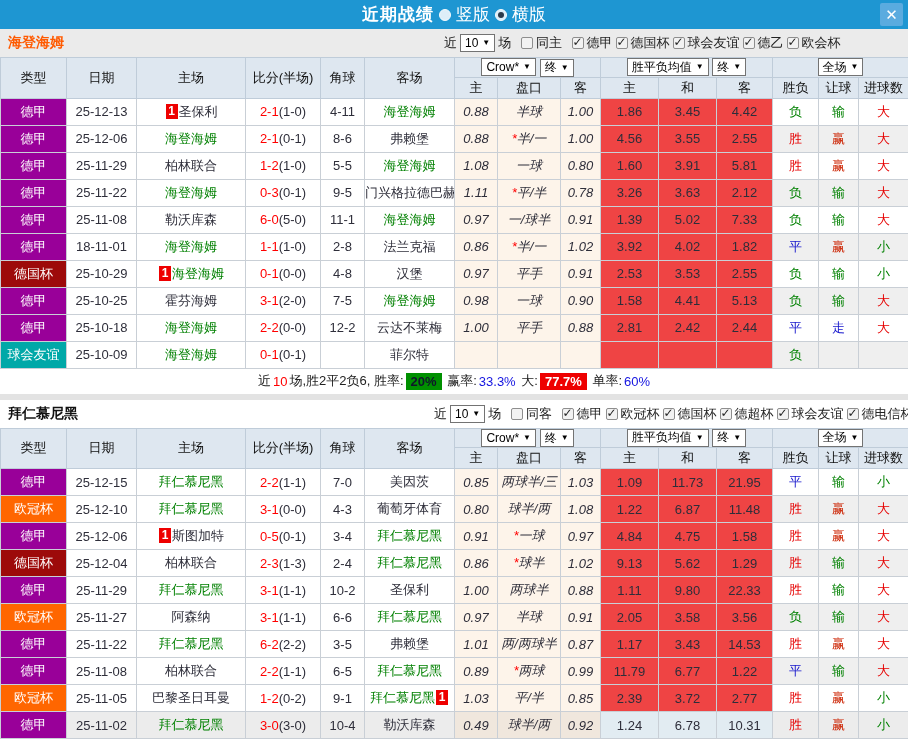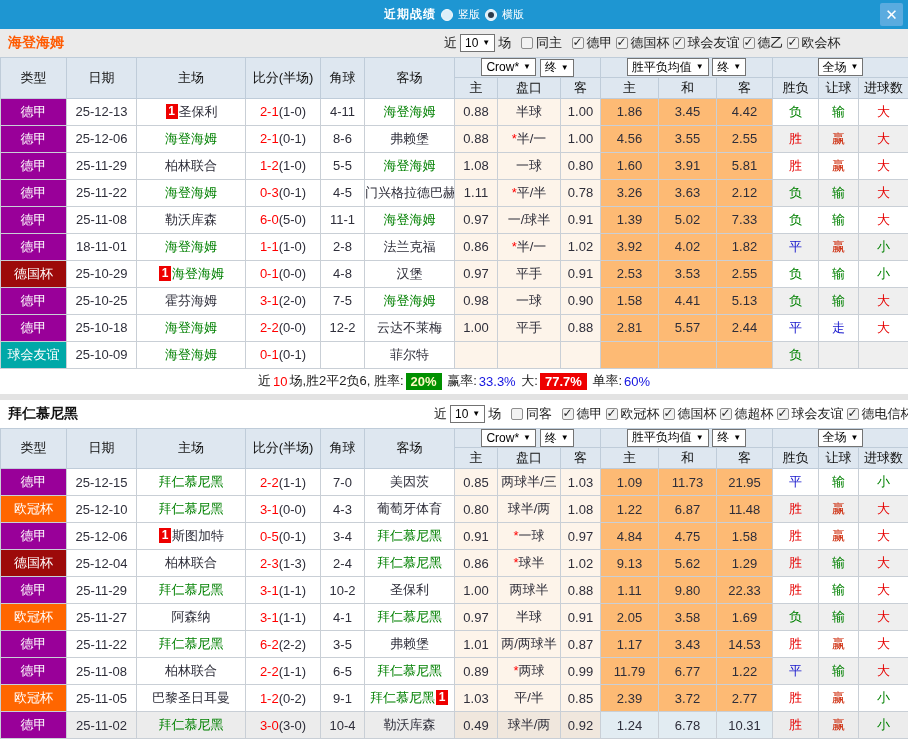--- a/index.html
+++ b/index.html
@@ -7,24 +7,24 @@
   body {
     width:908px; height:751px; overflow:hidden; background:#fff;
     font-family:"Liberation Sans","DejaVu Sans",sans-serif;
     color:#222;
   }
   
   .titlebar{
     height:29px; background:#1e96d2; position:relative;
     display:flex; align-items:center; justify-content:center; gap:5px;
   }
-  .titlebar .title{ color:#fff; font-weight:bold; font-size:12px; letter-spacing:1px;}
+  .titlebar .title{ color:#fff; font-weight:bold; font-size:17px; letter-spacing:1px;}
   .radio{ width:12px; height:12px; border-radius:50%; background:#ddeef8; border:1px solid #f4fafd; display:inline-block; position:relative; }
   .radio.sel::after{ content:""; position:absolute; left:2px; top:2px; width:6px; height:6px; border-radius:50%; background:#2b3a4a; }
-  .radio-label{ color:#fff; font-size:11px; }
+  .radio-label{ color:#fff; font-size:17px; }
   .close-btn{
     position:absolute; right:5px; top:3px; width:23px; height:23px;
     background:#5aabdf; color:#fff; font-size:15px; font-weight:bold;
     text-align:center; line-height:23px; border-radius:2px; cursor:pointer;
   }
   
   .filter-row{ height:28px; position:relative; display:flex; align-items:center; font-size:13px; }
   .filter-row.gray{ background:#ebebeb; }
   .team-title{ font-weight:bold; font-size:14px; margin-left:8px; }
   .filter-controls{ position:absolute; left:444px; display:flex; align-items:center; gap:3px; white-space:nowrap; }
@@ -36,40 +36,40 @@
   .sel-box .arrow{ font-size:8px; line-height:1; }
   .cb{ width:12px; height:12px; border:1px solid #8e8e8e; background:#f2f2f2; display:inline-block; position:relative; border-radius:2px; vertical-align:-1px; cursor:pointer; }
   .cb.checked::after{ content:"✓"; position:absolute; left:0; top:-3px; font-size:12px; font-weight:bold; color:#1c1c1c; }
   
   table{ border-collapse:collapse; table-layout:fixed; width:908px; font-size:13px; }
   th,td{ border:1px solid #c9cfd6; text-align:center; padding:0; white-space:nowrap; overflow:hidden; }
   thead th{ background:#dee7f0; font-weight:normal; color:#111; border-color:#bfccd9; height:19px; font-size:13px; }
   thead tr.selrow th{ height:21px; }
   tbody td{ height:27px; color:#2e2e3a; }
   td.league{ color:#fff; font-size:13px; }
-  td.cream{ background:#fdf4ea; }
-  td.blue{ background:#fdba74; }
+  td.cream{ background:#fdf4ea;font-style:italic; }
+  td.blue{ background:#ef4444; }
   tr.alt td.rg{ background:#efefef; }
   tr.hoverrow td.plain{ background:#ececec; }
   tr.hoverrow td.cream{ background:#f0e7dd; }
   tr.hoverrow td.blue{ background:#e2ecf2; }
   tr.hoverrow td.rg{ background:#ececec; }
   .green{ color:#008000; }
   .teamname{ cursor:pointer; }
   .score-main{ color:#ff0000; }
   .score-half{ color:#2e2e3a; }
   .star{ color:#ff0000; }
   .num1-badge{
     display:inline-block; background:#ee0000; color:#fff; width:12px; height:15px;
     line-height:15px; font-size:12px; font-weight:bold; text-align:center;
     vertical-align:1px; margin:0 1px;
   }
   
   .summary{ height:25px; display:flex; align-items:center; justify-content:center; font-size:13px; gap:2px; background:#fff; }
-  .badge-green{ background:#009000; color:#fef9c3; font-weight:bold; padding:1px 5px; }
+  .badge-green{ background:#009000; color:#0f172a; font-weight:bold; padding:1px 5px; }
   .badge-red{ background:#ee0000; color:#fff; font-weight:bold; padding:1px 5px; }
   .blue-text{ color:#1313e0; }
   .red-text{ color:#ff0000; }
   .sep{ height:6px; background:#e3e3e3; }
 </style>
 </head>
 <body>
 
 <div class="titlebar">
   <span class="title">近期战绩</span>
@@ -195,21 +195,21 @@
           <td class="blue">5.81</td>
           <td class="rg" style="color: rgb(230, 0, 0);">胜</td>
           <td class="rg" style="color: rgb(204, 34, 0);">赢</td>
           <td class="rg" style="color: rgb(230, 0, 0);">大</td>
         </tr>
         <tr class="alt">
           <td class="league plain" style="background: rgb(153, 0, 153);">德甲</td>
           <td class="plain">25-11-22</td>
           <td class="plain"><span><span class="teamname green">海登海姆</span></span></td>
           <td class="plain"><span class="score-main">0-3</span><span class="score-half">(0-1)</span></td>
-          <td class="plain">4-5</td>
+          <td class="plain">9-5</td>
           <td class="plain"><span><span class="teamname">门兴格拉德巴赫</span></span></td>
           <td class="cream">1.11</td>
           <td class="cream"><span class="star">*</span>平/半</td>
           <td class="cream">0.78</td>
           <td class="blue">3.26</td>
           <td class="blue">3.63</td>
           <td class="blue">2.12</td>
           <td class="rg" style="color: rgb(0, 128, 0);">负</td>
           <td class="rg" style="color: rgb(0, 128, 0);">输</td>
           <td class="rg" style="color: rgb(230, 0, 0);">大</td>
@@ -286,21 +286,21 @@
           <td class="league plain" style="background: rgb(153, 0, 153);">德甲</td>
           <td class="plain">25-10-18</td>
           <td class="plain"><span><span class="teamname green">海登海姆</span></span></td>
           <td class="plain"><span class="score-main">2-2</span><span class="score-half">(0-0)</span></td>
           <td class="plain">12-2</td>
           <td class="plain"><span><span class="teamname">云达不莱梅</span></span></td>
           <td class="cream">1.00</td>
           <td class="cream">平手</td>
           <td class="cream">0.88</td>
           <td class="blue">2.81</td>
-          <td class="blue">5.57</td>
+          <td class="blue">2.42</td>
           <td class="blue">2.44</td>
           <td class="rg" style="color: rgb(20, 20, 204);">平</td>
           <td class="rg" style="color: rgb(20, 20, 204);">走</td>
           <td class="rg" style="color: rgb(230, 0, 0);">大</td>
         </tr>
         <tr class="alt">
           <td class="league plain" style="background: rgb(0, 168, 168);">球会友谊</td>
           <td class="plain">25-10-09</td>
           <td class="plain"><span><span class="teamname green">海登海姆</span></span></td>
           <td class="plain"><span class="score-main">0-1</span><span class="score-half">(0-1)</span></td>
@@ -479,28 +479,28 @@
           <td class="blue">22.33</td>
           <td class="rg" style="color: rgb(230, 0, 0);">胜</td>
           <td class="rg" style="color: rgb(0, 128, 0);">输</td>
           <td class="rg" style="color: rgb(230, 0, 0);">大</td>
         </tr>
         <tr class="alt">
           <td class="league plain" style="background: rgb(255, 102, 0);">欧冠杯</td>
           <td class="plain">25-11-27</td>
           <td class="plain"><span><span class="teamname">阿森纳</span></span></td>
           <td class="plain"><span class="score-main">3-1</span><span class="score-half">(1-1)</span></td>
-          <td class="plain">4-1</td>
+          <td class="plain">6-6</td>
           <td class="plain"><span><span class="teamname green">拜仁慕尼黑</span></span></td>
           <td class="cream">0.97</td>
           <td class="cream">半球</td>
           <td class="cream">0.91</td>
           <td class="blue">2.05</td>
           <td class="blue">3.58</td>
-          <td class="blue">1.69</td>
+          <td class="blue">3.56</td>
           <td class="rg" style="color: rgb(0, 128, 0);">负</td>
           <td class="rg" style="color: rgb(0, 128, 0);">输</td>
           <td class="rg" style="color: rgb(230, 0, 0);">大</td>
         </tr>
         <tr class="">
           <td class="league plain" style="background: rgb(153, 0, 153);">德甲</td>
           <td class="plain">25-11-22</td>
           <td class="plain"><span><span class="teamname green">拜仁慕尼黑</span></span></td>
           <td class="plain"><span class="score-main">6-2</span><span class="score-half">(2-2)</span></td>
           <td class="plain">3-5</td>

